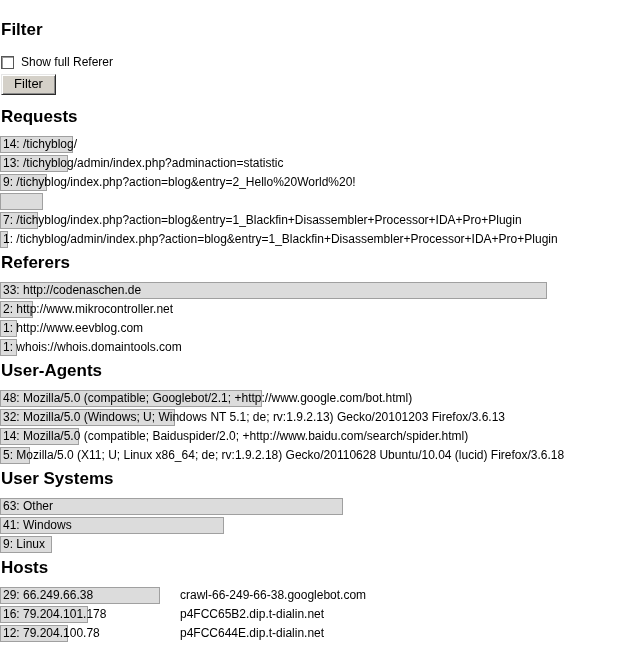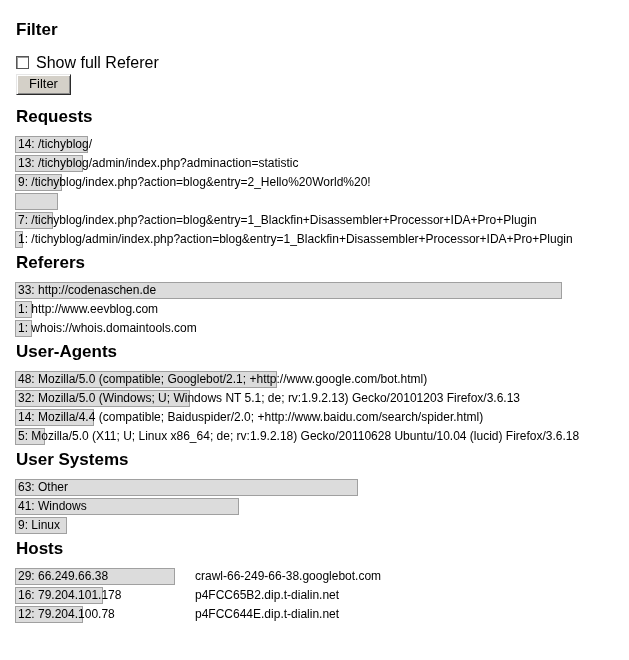--- a/index.html
+++ b/index.html
@@ -6,21 +6,21 @@
     margin: 0;
     padding: 0;
     background: var(--page-bg, #ffffff);
     width: 629px;
     height: 660px;
     overflow: hidden;
     font-family: "Liberation Sans", sans-serif;
     color: var(--text, #000000);
   }
   .page {
-    padding-left: 15px;
+    padding-left: 0;
     box-sizing: border-box;
     margin-top: 20px;
   }
   h2.section-heading {
     font-size: 17px;
     line-height: 20px;
     font-weight: bold;
     margin: 5px 0 9px 1px;
     color: var(--text, #000);
   }
@@ -38,21 +38,21 @@
     width: 13px;
     height: 13px;
     box-sizing: border-box;
     background: #ffffff;
     border: 1px solid #565656;
     box-shadow: inset 1px 1px 0 #9a9a9a;
     margin-right: 7px;
     flex: 0 0 auto;
   }
   .checkbox-label {
-    font-size: 16px;
+    font-size: 12px;
     line-height: 15px;
   }
   .win-button {
     display: block;
     margin: 4px 0 12px 1px;
     min-width: 55px;
     height: 21px;
     background: var(--btn-face, #d4d0c8);
     border: 1px solid;
     border-color: #e6e6e6 #2b2b2b #2b2b2b #e6e6e6;
@@ -142,20 +142,24 @@
   </section>
 
   <section class="stat-section">
     <h2 class="section-heading">Referers</h2>
     <div class="stat-rows">
           <div class="stat-row">
             <div class="stat-bar" style="width: 547px;"></div>
             <span class="stat-label">33: http://codenaschen.de</span>
           </div>
           <div class="stat-row">
+            <div class="stat-bar" style="width: 33px;"></div>
+            <span class="stat-label">2: http://www.mikrocontroller.net</span>
+          </div>
+          <div class="stat-row">
             <div class="stat-bar" style="width: 17px;"></div>
             <span class="stat-label">1: http://www.eevblog.com</span>
           </div>
           <div class="stat-row">
             <div class="stat-bar" style="width: 17px;"></div>
             <span class="stat-label">1: whois://whois.domaintools.com</span>
           </div>
         </div>
   </section>
 
@@ -165,21 +169,21 @@
           <div class="stat-row">
             <div class="stat-bar" style="width: 262px;"></div>
             <span class="stat-label">48: Mozilla/5.0 (compatible; Googlebot/2.1; +http://www.google.com/bot.html)</span>
           </div>
           <div class="stat-row">
             <div class="stat-bar" style="width: 175px;"></div>
             <span class="stat-label">32: Mozilla/5.0 (Windows; U; Windows NT 5.1; de; rv:1.9.2.13) Gecko/20101203 Firefox/3.6.13</span>
           </div>
           <div class="stat-row">
             <div class="stat-bar" style="width: 79px;"></div>
-            <span class="stat-label">14: Mozilla/4.4 (compatible; Baiduspider/2.0; +http://www.baidu.com/search/spider.html)</span>
+            <span class="stat-label">14: Mozilla/5.0 (compatible; Baiduspider/2.0; +http://www.baidu.com/search/spider.html)</span>
           </div>
           <div class="stat-row">
             <div class="stat-bar" style="width: 30px;"></div>
             <span class="stat-label">5: Mozilla/5.0 (X11; U; Linux x86_64; de; rv:1.9.2.18) Gecko/20110628 Ubuntu/10.04 (lucid) Firefox/3.6.18</span>
           </div>
         </div>
   </section>
 
   <section class="stat-section">
     <h2 class="section-heading">User Systems</h2>

